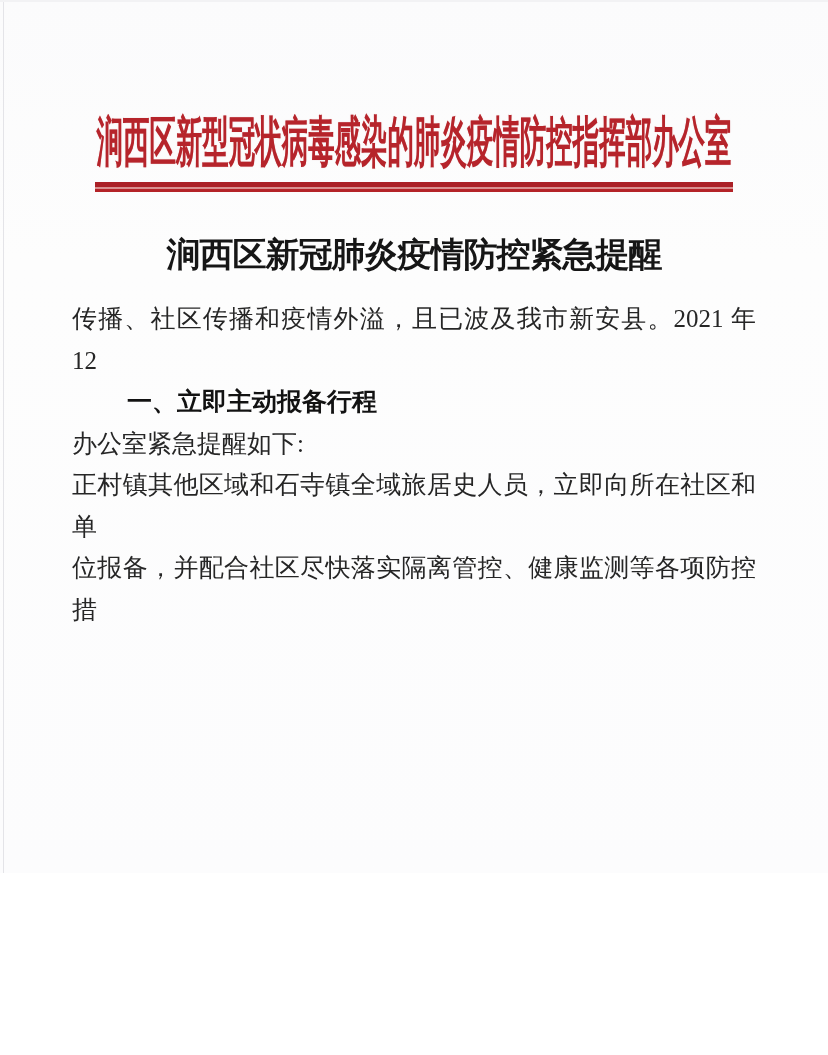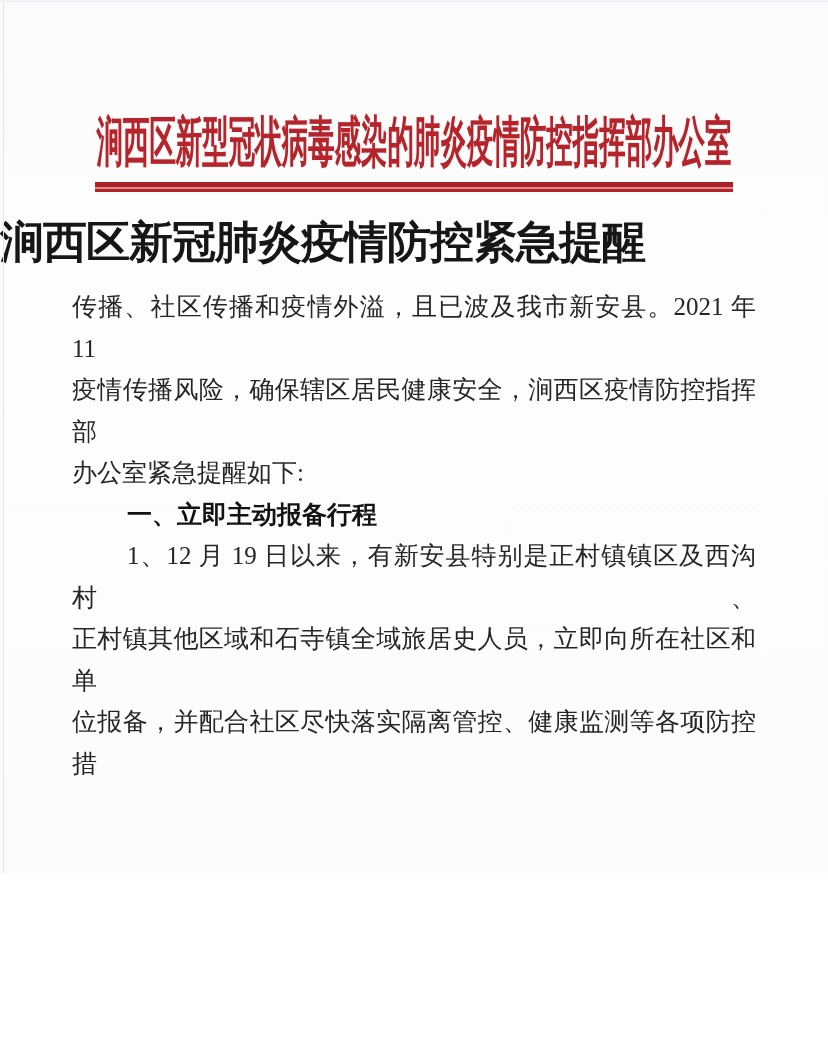--- a/index.html
+++ b/index.html
@@ -58,22 +58,23 @@
     width: 638px;
     height: 2px;
     margin: 10px auto 0 auto;
     border-top: 5px solid #ab2026;
     border-bottom: 3px solid #b42328;
     background: #d98f8f;
   }
 
   
   .doc-title {
-    margin-top: 28px;
-    font-size: 44px;
+    margin-top: 40px;
+    text-align: center;
+    font-size: 34px;
     line-height: 46px;
     font-weight: bold;
     color: #161616;
     letter-spacing: -1px;
   }
 
   
   .doc-body {
     width: 684px;
     margin: 20px auto 0 auto;
@@ -107,22 +108,20 @@
 
   <div class="banner">
     <span class="banner-text">涧西区新型冠状病毒感染的肺炎疫情防控指挥部办公室</span>
   </div>
 
   <div class="red-rule"></div>
 
   <div class="doc-title">涧西区新冠肺炎疫情防控紧急提醒</div>
 
   <div class="doc-body">
-      <div class="line">传播、社区传播和疫情外溢，且已波及我市新安县。2021 年 11</div>
-      <div class="line">疫情传播风险，确保辖区居民健康安全，涧西区疫情防控指挥部</div>
+      <div class="line">传播、社区传播和疫情外溢，且已波及我市新安县。2021 年 12</div>
+      <div class="line heading indent last">一、立即主动报备行程</div>
       <div class="line last">办公室紧急提醒如下:</div>
-      <div class="line heading indent last">一、立即主动报备行程</div>
-      <div class="line indent">1、12 月 19 日以来，有新安县特别是正村镇镇区及西沟村、</div>
       <div class="line">正村镇其他区域和石寺镇全域旅居史人员，立即向所在社区和单</div>
       <div class="line">位报备，并配合社区尽快落实隔离管控、健康监测等各项防控措</div>
     </div>
 
 </div>
 
 </body></html>

